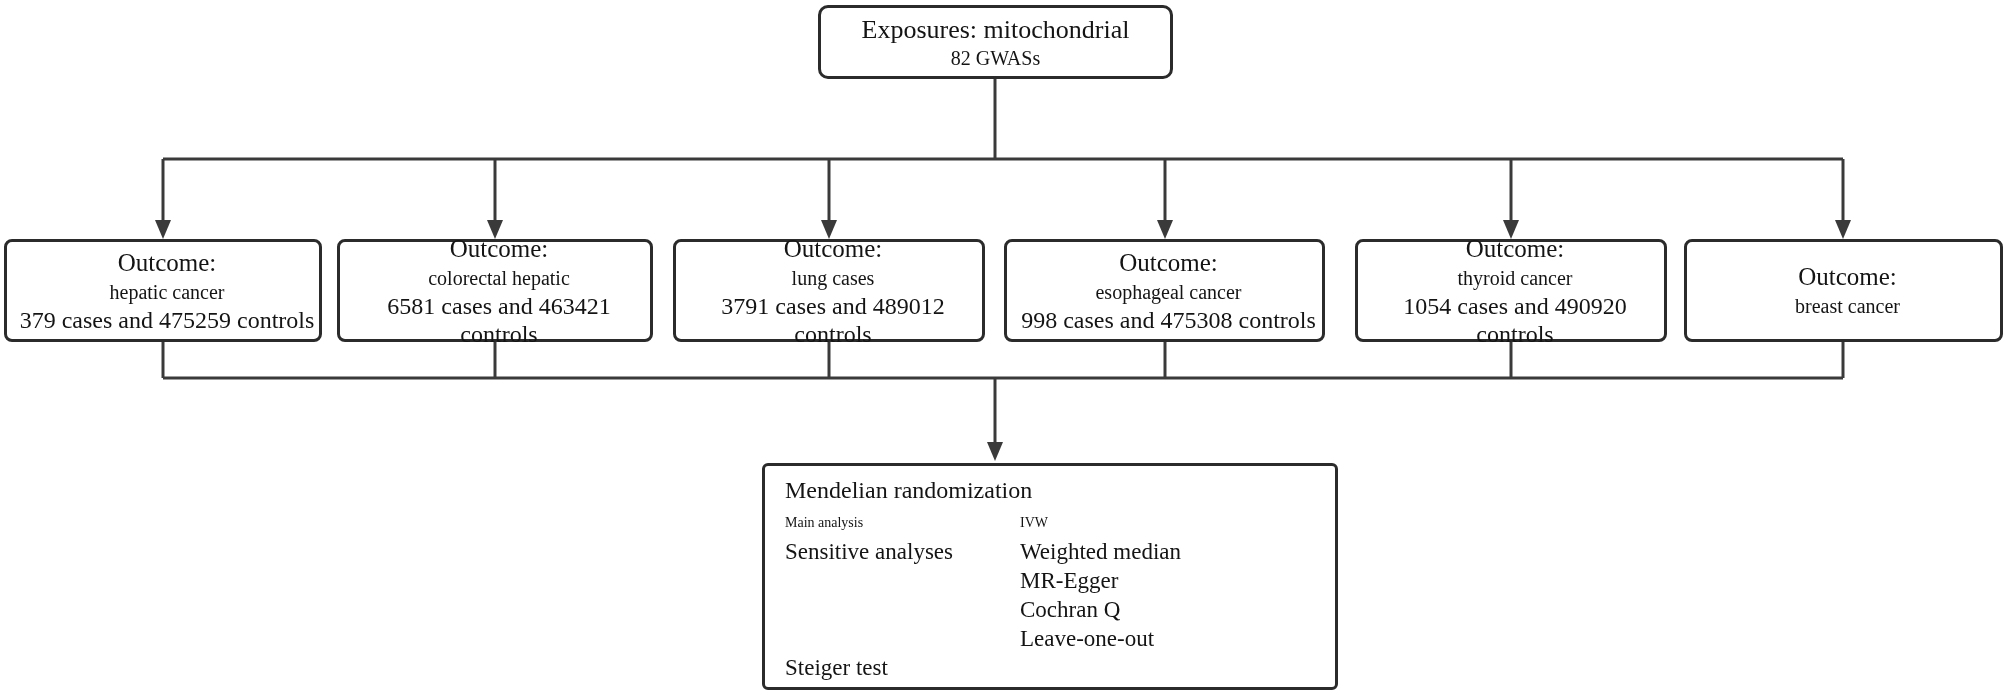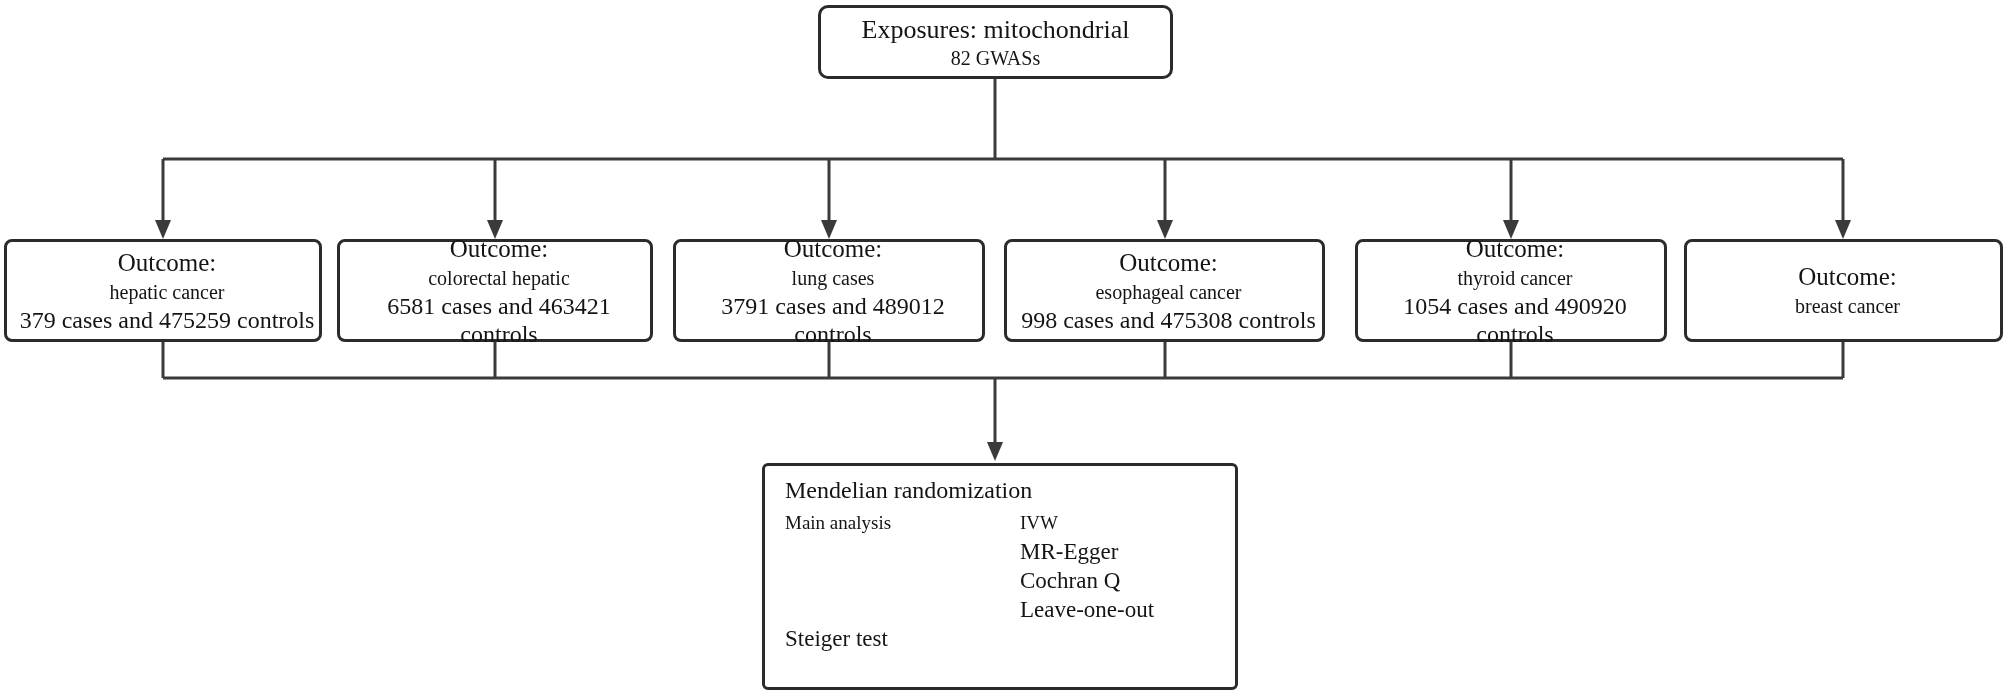--- a/index.html
+++ b/index.html
@@ -54,35 +54,35 @@
   .obox.emph .l3 { font-size: 24px; }
   .ob1 { left: 4px;    width: 318px; }
   .ob2 { left: 337px;  width: 316px; }
   .ob3 { left: 673px;  width: 312px; }
   .ob4 { left: 1004px; width: 321px; }
   .ob5 { left: 1355px; width: 312px; }
   .ob6 { left: 1684px; width: 319px; }
 
   
   .mrbox {
-    left: 762px; top: 463px; width: 476px; height: 227px;
+    left: 762px; top: 463px; width: 576px; height: 227px;
     border-radius: 6px;
     align-items: stretch;
     justify-content: flex-start;
     text-align: left;
     padding: 6px 16px 6px 20px;
   }
   .mr-title { font-size: 24px; line-height: 36px; }
   .mr-row {
     display: grid;
     grid-template-columns: 235px 1fr;
     font-size: 23px;
     line-height: 29px;
   }
-  .mr-row.small { font-size: 19px; }
+  .mr-row.small { font-size: 14px; }
 </style>
 </head>
 <body>
 
 <div class="canvas">
 
   <svg class="connectors" viewBox="0 0 2008 695" aria-hidden="true">
     <g stroke="#3a3a3a" stroke-width="3" fill="none">
 
       <path d="M995 78 V159"></path>
@@ -157,20 +157,24 @@
   </div>
 
   <div class="box mrbox">
     <div class="mr-title">Mendelian randomization</div>
 
     <div class="mr-row small">
       <span class="mr-label">Main analysis</span>
       <span class="mr-value">IVW</span>
     </div>
     <div class="mr-row">
+      <span class="mr-label">Sensitive analyses</span>
+      <span class="mr-value">Weighted median</span>
+    </div>
+    <div class="mr-row">
       <span class="mr-label"></span>
       <span class="mr-value">MR-Egger</span>
     </div>
     <div class="mr-row">
       <span class="mr-label"></span>
       <span class="mr-value">Cochran Q</span>
     </div>
     <div class="mr-row">
       <span class="mr-label"></span>
       <span class="mr-value">Leave-one-out</span>

